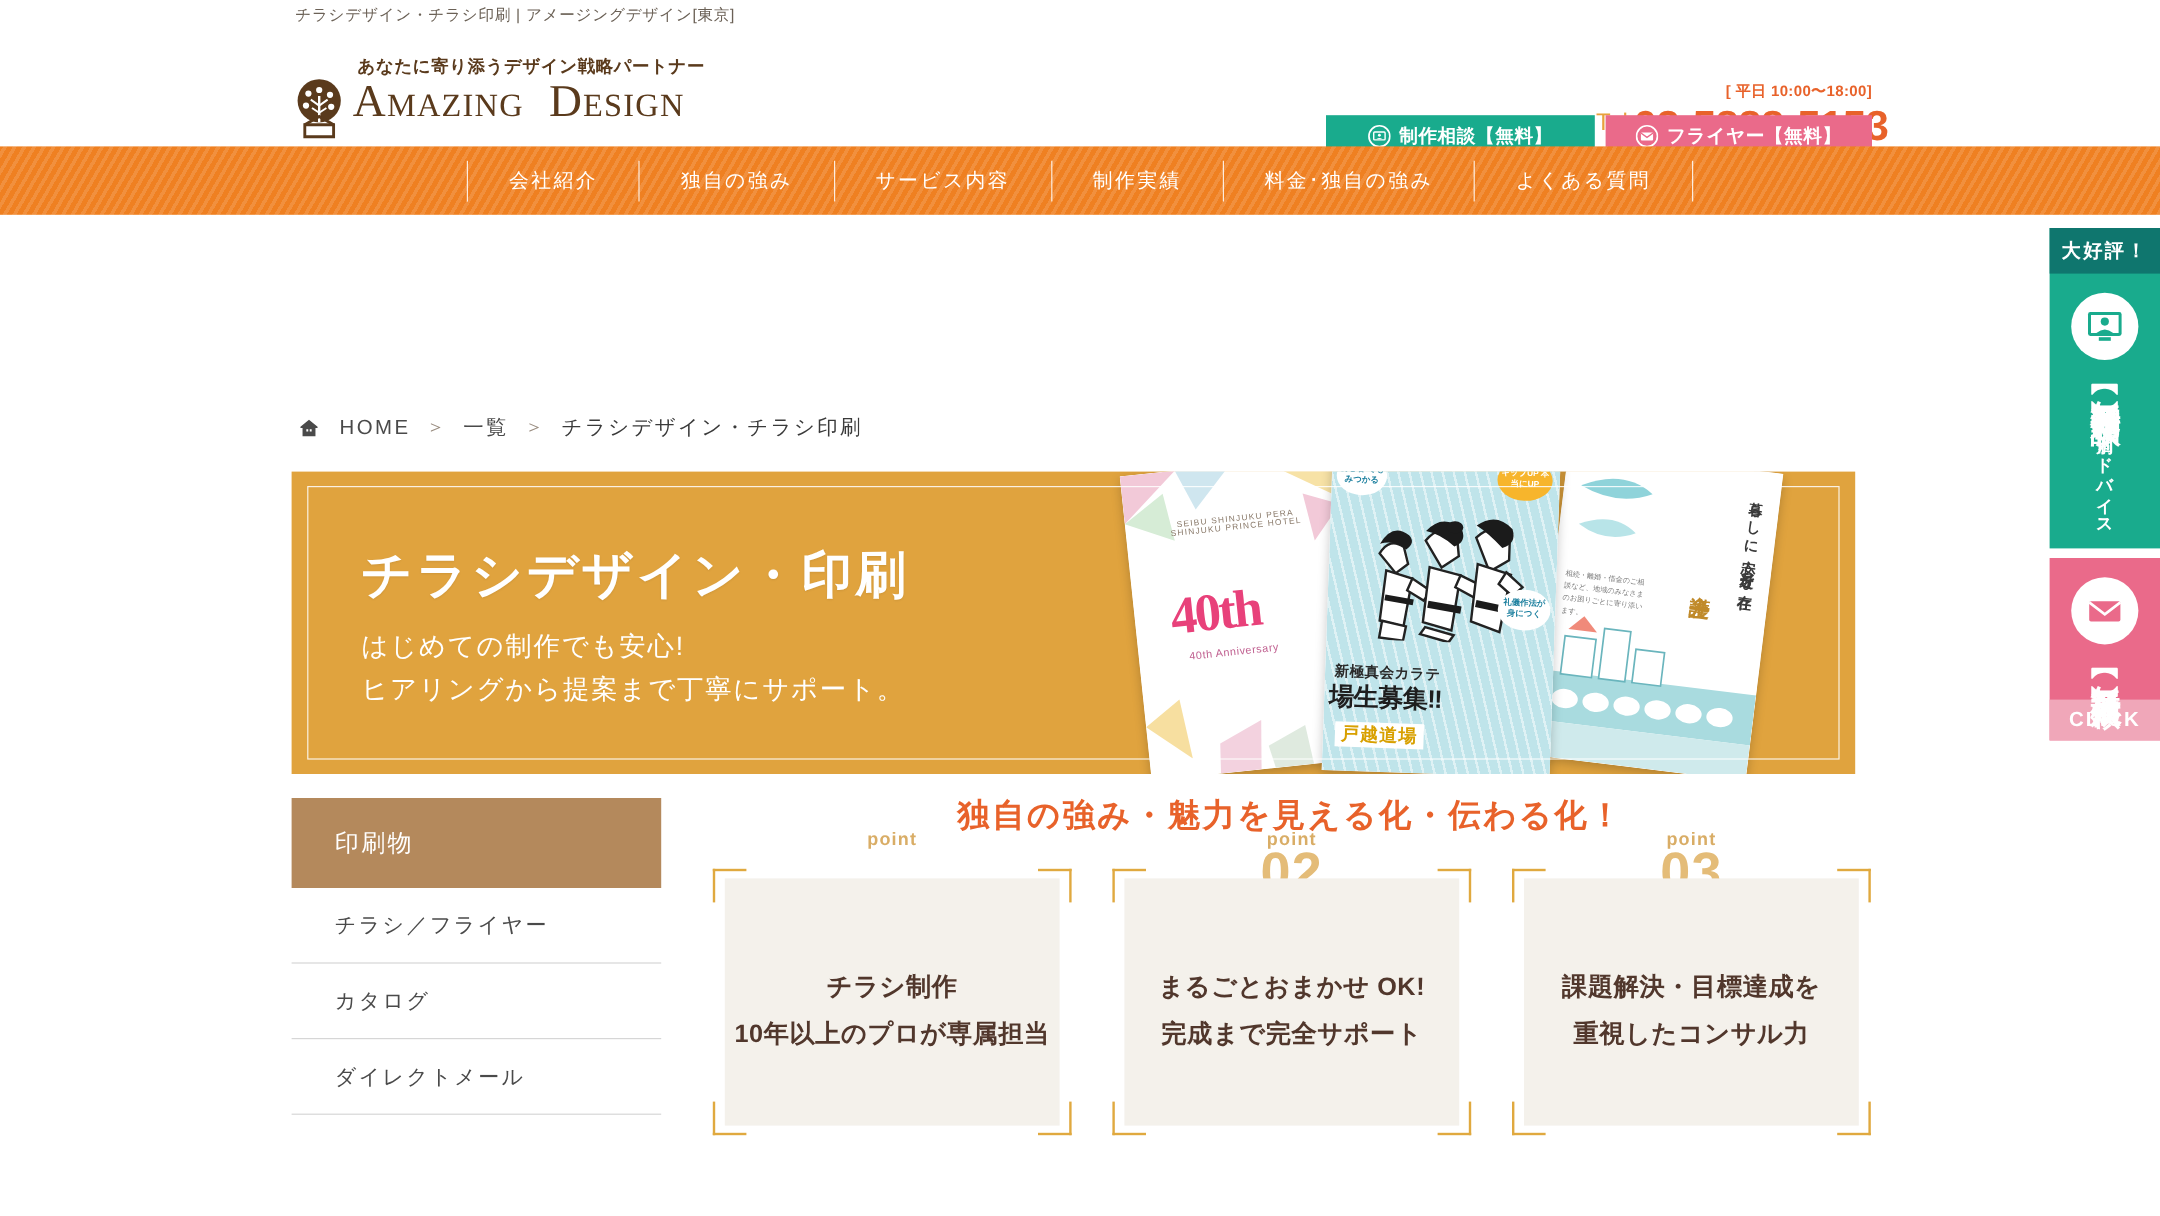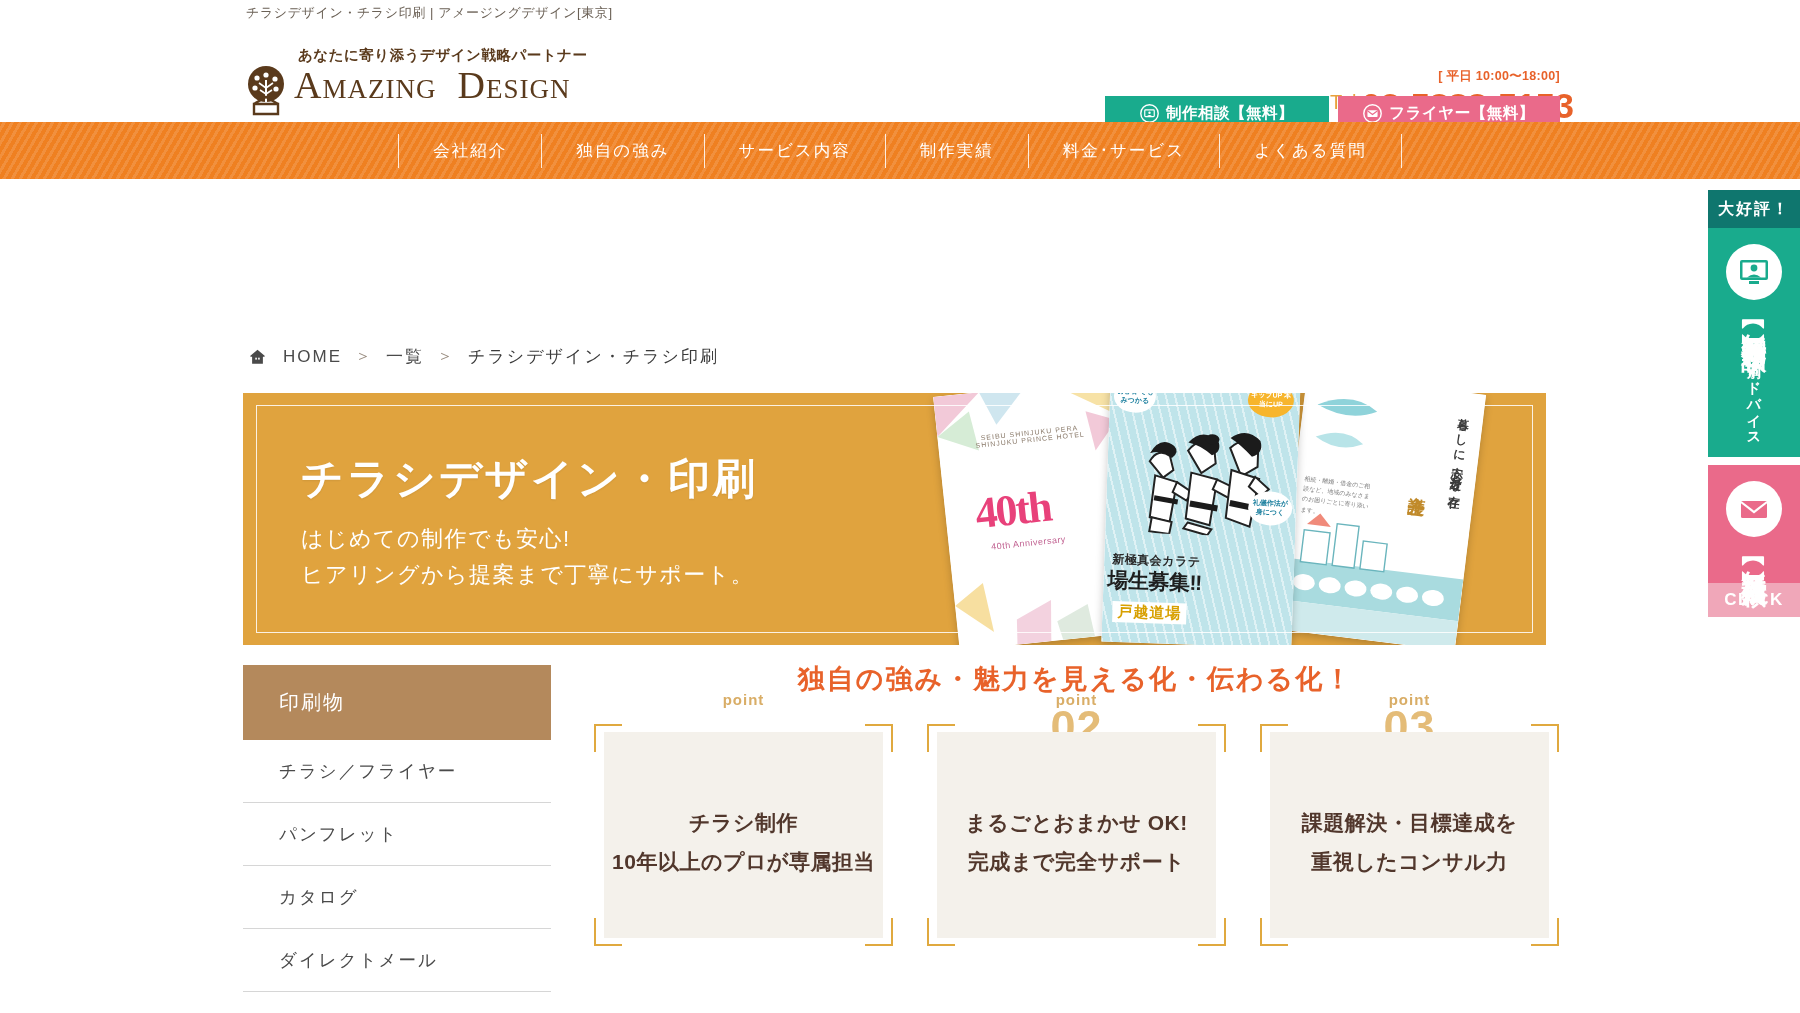--- a/index.html
+++ b/index.html
@@ -299,21 +299,21 @@
       </div>
     </div>
   </div>
 
   <div class="nav">
     <div class="nav-inner">
       <div class="nav-item">会社紹介</div>
       <div class="nav-item">独自の強み</div>
       <div class="nav-item">サービス内容</div>
       <div class="nav-item">制作実績</div>
-      <div class="nav-item">料金･サービス</div>
+      <div class="nav-item">料金･独自の強み</div>
       <div class="nav-item">よくある質問</div>
     </div>
   </div>
 
 
   <div class="breadcrumb">
     <svg class="bc-home-ico" viewBox="0 0 24 24">
       <path d="M3 11 L12 3.5 L21 11 v1.2 h-2.2 V21 H5.2 v-8.8 H3 z" fill="#4a4a4a"></path>
       <rect x="9.2" y="13.5" width="2" height="2.4" fill="#fff"></rect>
       <rect x="12.8" y="13.5" width="2" height="2.4" fill="#fff"></rect>
@@ -423,21 +423,20 @@
       </div>
 
     </div>
   </div>
 
   <div class="content">
 
     <div class="sidebar">
       <div class="side-head">印刷物</div>
       <div class="side-item">チラシ／フライヤー</div>
-      <div class="side-item">パンフレット</div>
       <div class="side-item">カタログ</div>
       <div class="side-item">ダイレクトメール</div>
     </div>
 
     <div class="main">
       <div class="main-head">独自の強み・魅力を見える化・伝わる化！</div>
 
       <div class="points">
 
         <div class="point">

